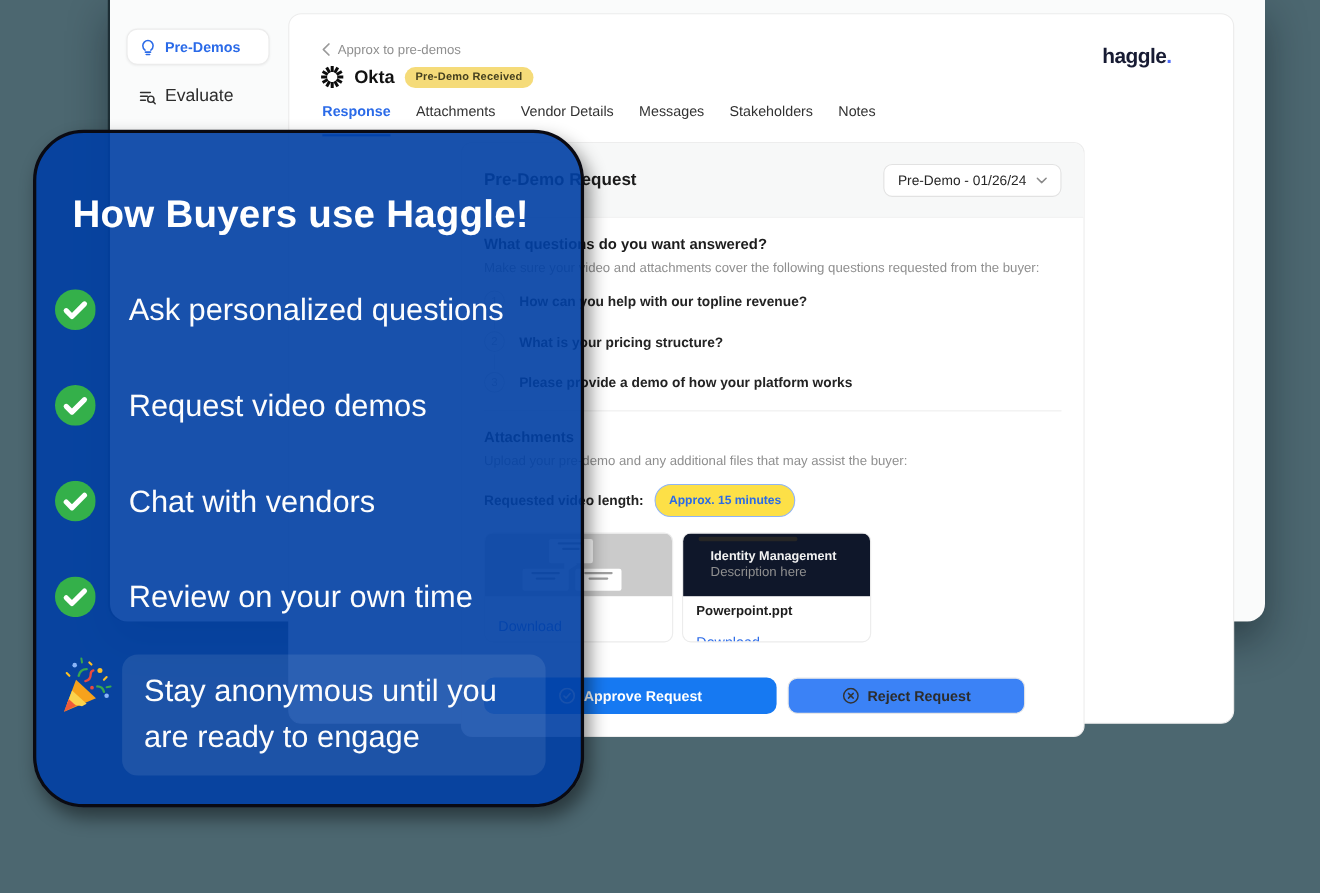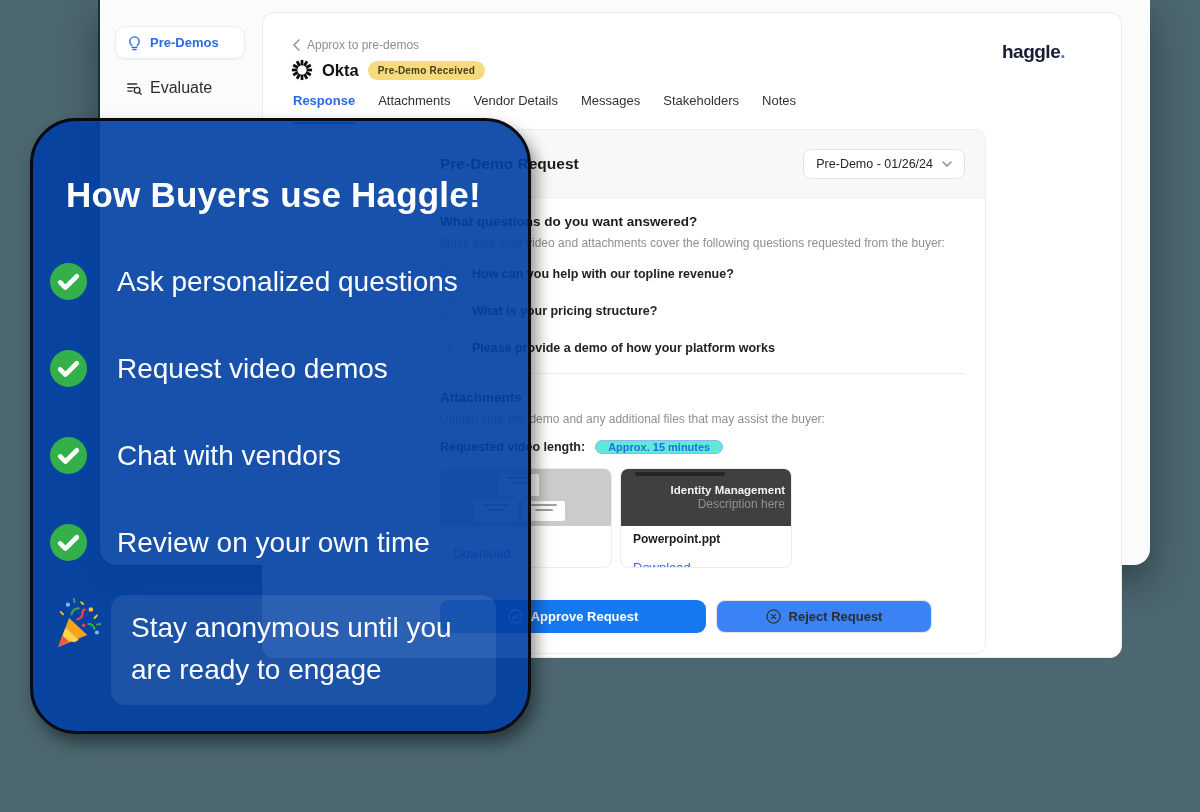--- a/index.html
+++ b/index.html
@@ -72,31 +72,31 @@
     width:19px;height:19px;border:1px solid #dcdcdc;border-radius:50%;
     display:flex;align-items:center;justify-content:center;
     font-size:10.5px;color:#b3b3b3;box-sizing:border-box;flex-shrink:0;
   }
   .step-label{font-size:12.5px;font-weight:700;color:#232323;}
   .step-conn{width:1px;height:14px;background:#e6e6e6;margin:2px 0 2px 9px;}
   .divider{height:1px;background:#eeeeee;margin:16px 0 16px;}
   .len-row{display:flex;align-items:center;gap:10px;margin-top:14px;}
   .len-label{font-size:12.5px;font-weight:700;color:#232323;}
   .pill{
-    border:1.5px solid #8fb4f5;color:#2a6ae8;background:#5eead4;
-    font-size:11px;font-weight:600;padding:0 12px;border-radius:999px;
+    border:1.5px solid #8fb4f5;color:#2a6ae8;background:#fde047;
+    font-size:11px;font-weight:600;padding:8px 12px;border-radius:999px;
   }
   .files{display:flex;gap:8px;margin-top:14px;}
   .file-card{
     width:172px;height:100px;border:1px solid #ececec;border-radius:8px;
     background:#fff;overflow:hidden;box-sizing:border-box;display:flex;flex-direction:column;
   }
   .thumb{height:57px;position:relative;flex-shrink:0;}
   .thumb.video{background:#cbcbcb;}
-  .thumb.slide{background:#404040;padding:9px 6px;box-sizing:border-box;text-align:right;}
+  .thumb.slide{background:#0f172a;padding:9px 25px;box-sizing:border-box;}
   .slide-title{font-size:11.5px;font-weight:600;color:#f2f2f2;margin-top:6px;}
   .slide-sub{font-size:12px;color:#8f8f8f;margin-top:1px;}
   .slide-bar{position:absolute;left:14px;top:3px;width:90px;height:4px;background:#262626;border-radius:2px;}
   .mock{position:absolute;background:#fff;border-radius:2px;}
   .mock .bar{background:#9f9f9f;height:2px;border-radius:1px;margin:3px auto 0;width:60%;}
   .play{
     position:absolute;left:72px;top:20px;width:0;height:0;
     border-left:12px solid rgba(255,255,255,.9);
     border-top:8px solid transparent;border-bottom:8px solid transparent;
   }

